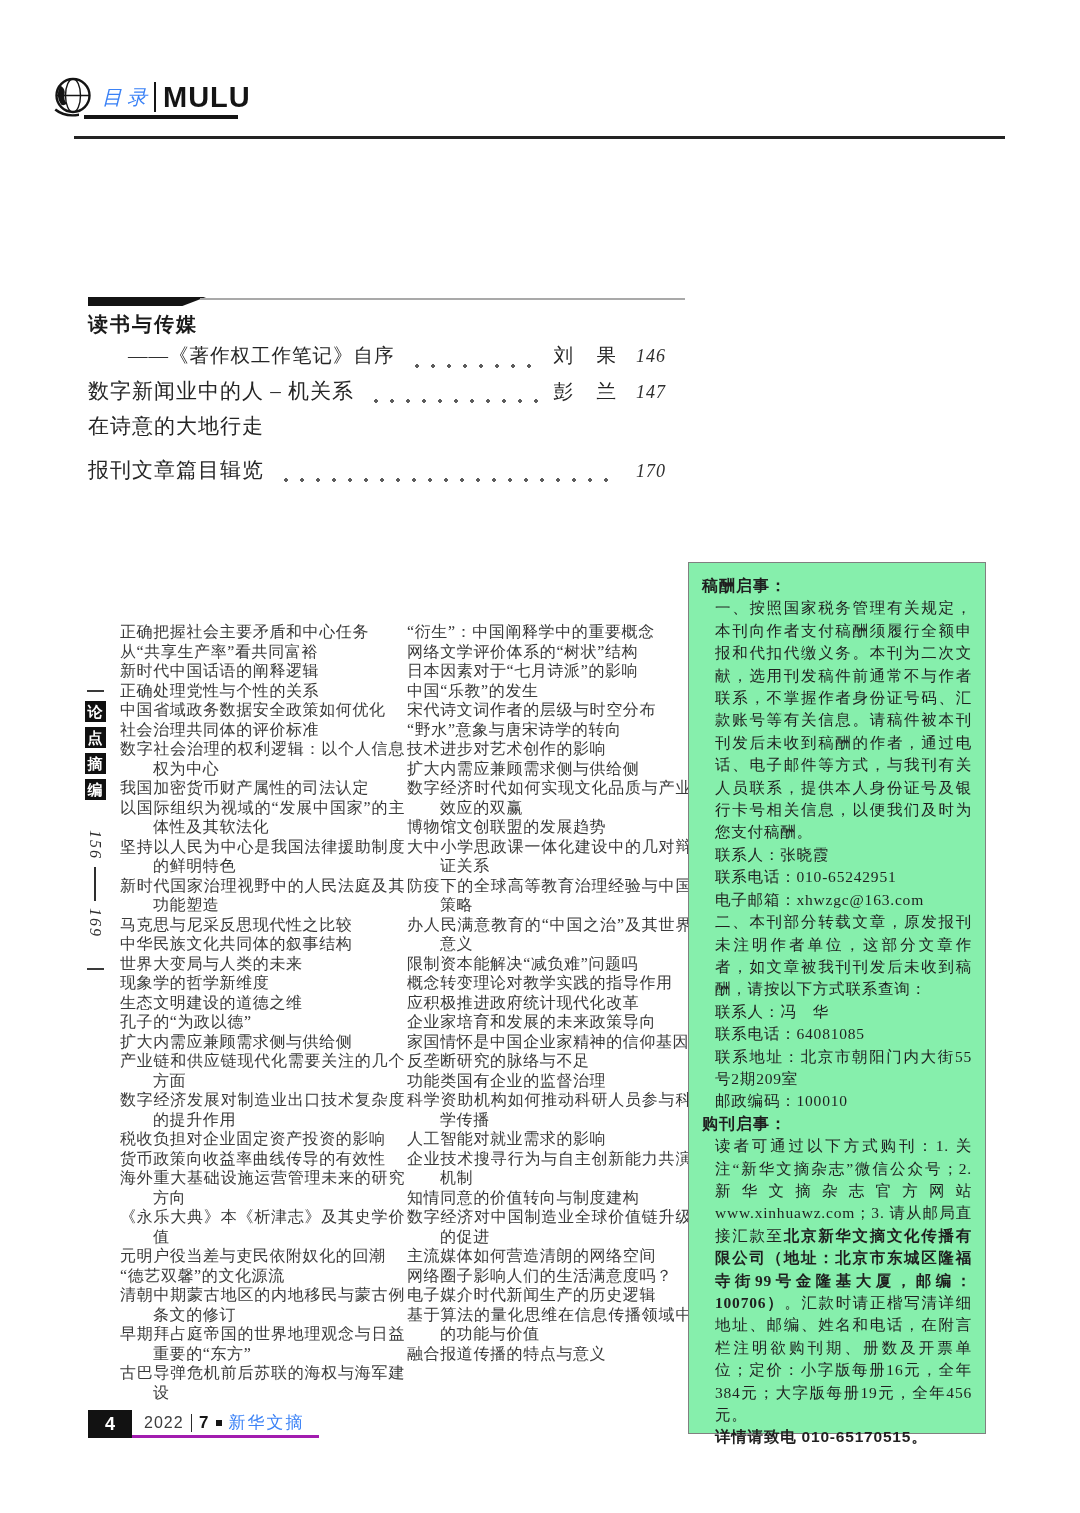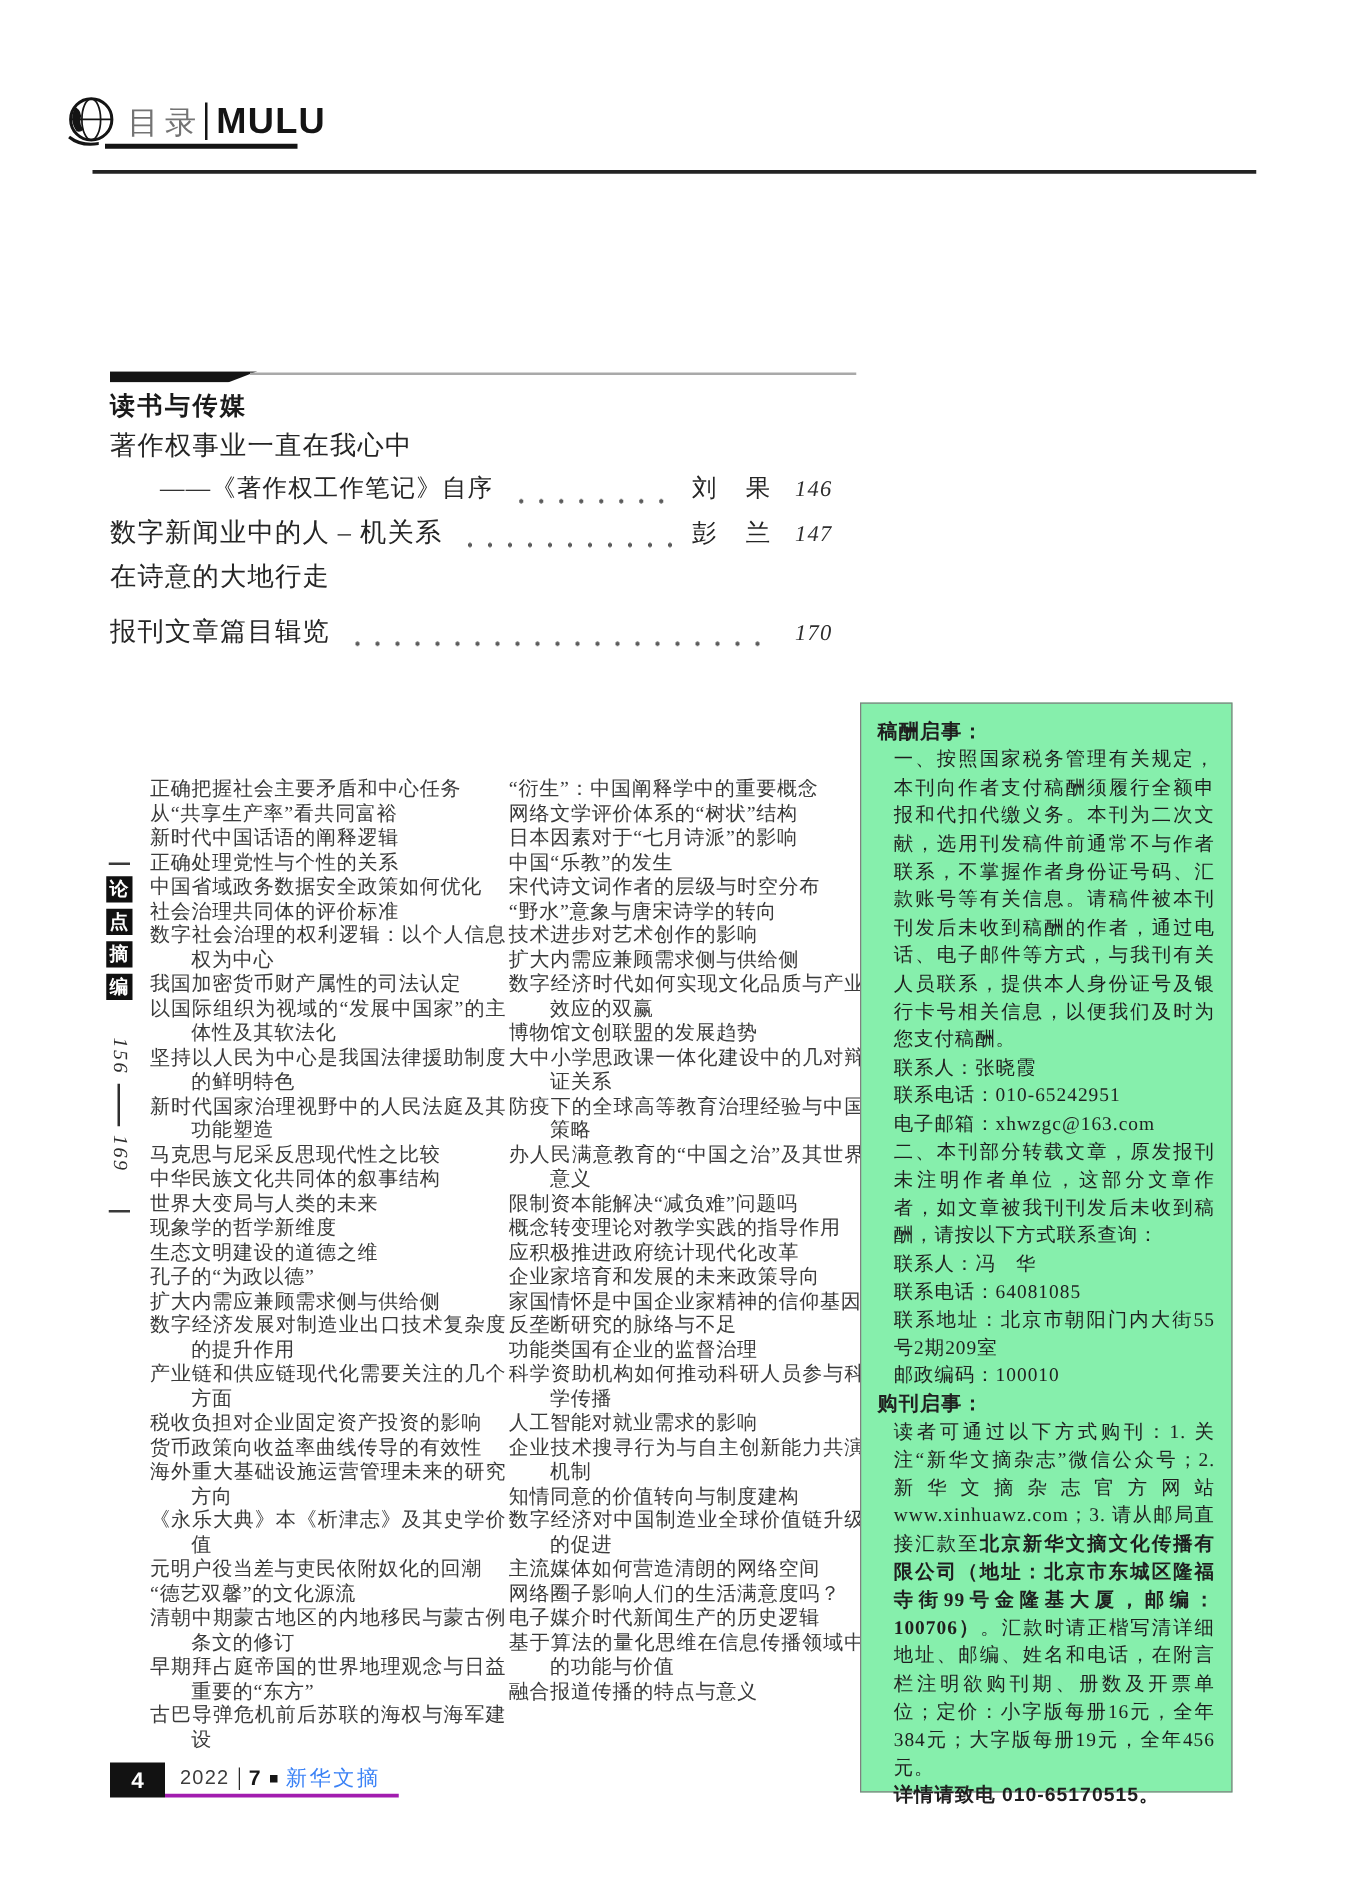--- a/index.html
+++ b/index.html
@@ -4,21 +4,21 @@
 <style>
   html,body{margin:0;padding:0;}
   body{
     width:1080px;height:1513px;position:relative;background:#ffffff;
     font-family:"Liberation Serif","DejaVu Serif",serif;color:#2b2b2b;
     overflow:hidden;
   }
   
   .header{position:absolute;left:52px;top:76px;display:flex;align-items:center;}
   .globe{width:42px;height:42px;margin-right:8px;}
-  .logo-cn{font-size:25px;letter-spacing:5px;color:#737373;}
+  .logo-cn{font-size:20px;letter-spacing:5px;color:#3b82f6;font-style:italic;}
   .logo-bar{width:2px;height:30px;background:#141414;margin:0 7px 0 2px;}
   .logo-en{font-family:"Liberation Sans",sans-serif;font-weight:bold;font-size:29px;letter-spacing:1px;color:#141414;}
   .logo-underline{position:absolute;left:84px;top:115px;width:154px;height:4px;background:#141414;}
   .top-rule{position:absolute;left:74px;top:136px;width:931px;height:3px;background:#232323;}
   
   .sec{position:absolute;left:88px;top:297px;width:597px;height:10px;}
   .sec-wedge{position:absolute;left:0;top:0;width:118px;height:9px;background:#141414;
     clip-path:polygon(0 0,100% 0,80% 100%,0 100%);}
   .sec-line{position:absolute;left:112px;top:1px;width:485px;height:2px;background:#a9a9a9;}
   .sec-title{position:absolute;left:88px;top:311px;font-family:"Liberation Sans",sans-serif;
@@ -86,23 +86,20 @@
 <div class="logo-underline"></div>
 <div class="top-rule"></div>
 
 <div class="sec">
   <div class="sec-wedge"></div>
   <div class="sec-line"></div>
 </div>
 <div class="sec-title">读书与传媒</div>
 
 <div class="toc">
-  <div class="trow">
-    <span>著作权事业一直在我心中</span>
-  </div>
   <div class="trow sub">
     <span>——《著作权工作笔记》自序</span>
     <span class="lead"></span>
     <span class="author">刘　果</span>
     <span class="pg">146</span>
   </div>
   <div class="trow">
     <span>数字新闻业中的人 – 机关系</span>
     <span class="lead"></span>
     <span class="author">彭　兰</span>
@@ -148,22 +145,22 @@
     <p class="item">以国际组织为视域的“发展中国家”的主体性及其软法化</p>
     <p class="item">坚持以人民为中心是我国法律援助制度的鲜明特色</p>
     <p class="item">新时代国家治理视野中的人民法庭及其功能塑造</p>
     <p class="item">马克思与尼采反思现代性之比较</p>
     <p class="item">中华民族文化共同体的叙事结构</p>
     <p class="item">世界大变局与人类的未来</p>
     <p class="item">现象学的哲学新维度</p>
     <p class="item">生态文明建设的道德之维</p>
     <p class="item">孔子的“为政以德”</p>
     <p class="item">扩大内需应兼顾需求侧与供给侧</p>
+    <p class="item">产业链和供应链现代化需要关注的几个方面</p>
     <p class="item">数字经济发展对制造业出口技术复杂度的提升作用</p>
-    <p class="item">产业链和供应链现代化需要关注的几个方面</p>
     <p class="item">税收负担对企业固定资产投资的影响</p>
     <p class="item">货币政策向收益率曲线传导的有效性</p>
     <p class="item">海外重大基础设施运营管理未来的研究方向</p>
     <p class="item">《永乐大典》本《析津志》及其史学价值</p>
     <p class="item">元明户役当差与吏民依附奴化的回潮</p>
     <p class="item">“德艺双馨”的文化源流</p>
     <p class="item">清朝中期蒙古地区的内地移民与蒙古例条文的修订</p>
     <p class="item">早期拜占庭帝国的世界地理观念与日益重要的“东方”</p>
     <p class="item">古巴导弹危机前后苏联的海权与海军建设</p>
   </div>

